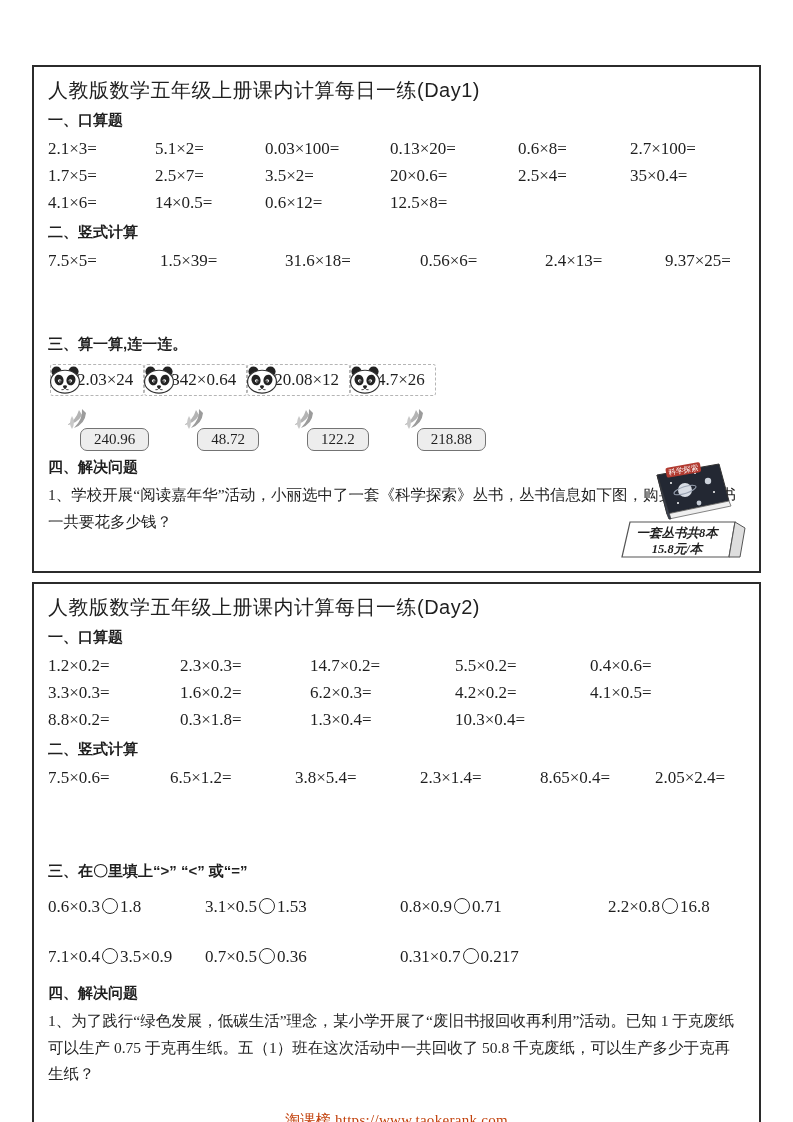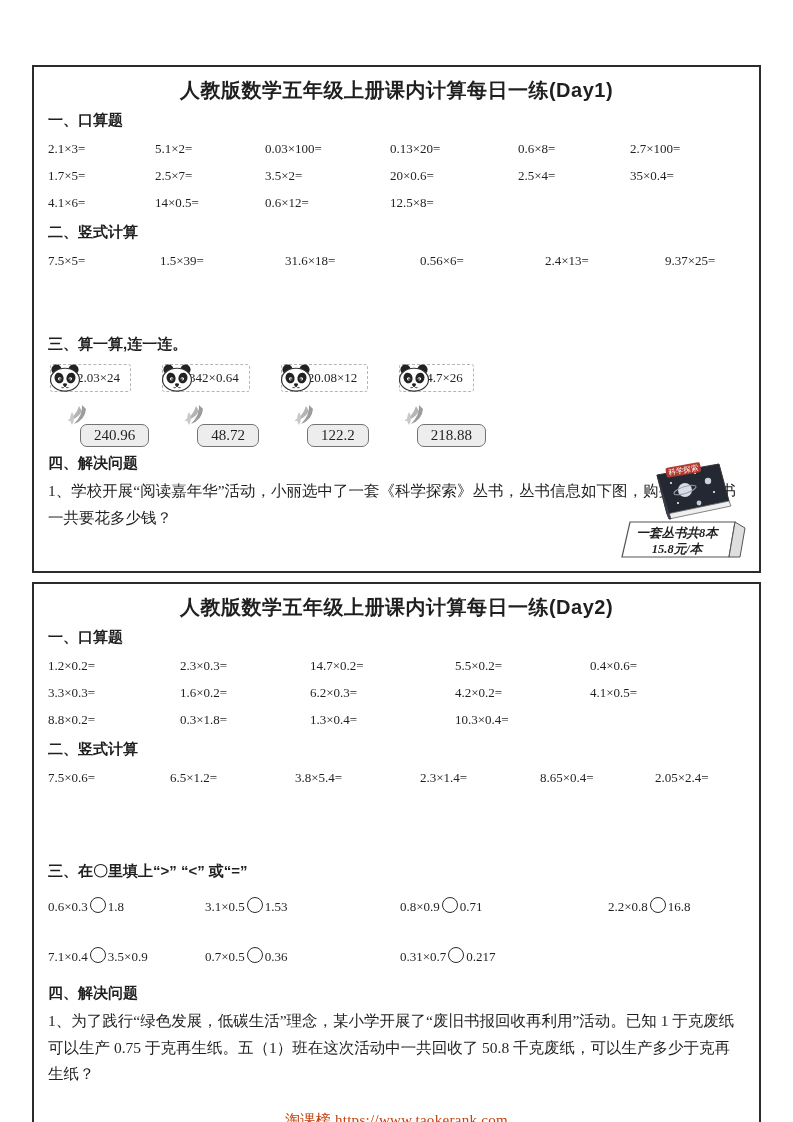--- a/index.html
+++ b/index.html
@@ -3,33 +3,33 @@
 <meta charset="utf-8">
 <style>
   html,body{margin:0;padding:0;background:#fff;}
   body{width:793px;height:1122px;position:relative;color:#1f1f1f;
        font-family:"Liberation Serif","DejaVu Serif",serif;}
   .day-box{position:absolute;left:32px;width:729px;border:2px solid #2b2b2b;
            box-sizing:border-box;background:#fff;}
   #day1-box{top:65px;height:508px;}
   #day2-box{top:582px;height:555px;}
   .inner{padding:4px 14px 0 14px;position:relative;}
-  .title{text-align:center;font-family:"Liberation Sans","DejaVu Sans",sans-serif;
-         font-weight:700;font-size:20px;margin:6px 0 5px 0;letter-spacing:.5px;}
+  .title{text-align:left;font-family:"Liberation Sans","DejaVu Sans",sans-serif;
+         font-weight:400;font-size:20px;margin:6px 0 5px 0;letter-spacing:.5px;}
   .sec{font-family:"Liberation Sans","DejaVu Sans",sans-serif;font-weight:700;
        font-size:15px;margin:7px 0 5px 0;}
-  .math{font-size:13px;}
+  .math{font-size:17px;}
   .grid{display:grid;line-height:27px;}
   .g-oral1{grid-template-columns:107px 110px 125px 128px 112px auto;}
   .g-oral2{grid-template-columns:132px 130px 145px 135px auto;}
   .g-vert1{grid-template-columns:112px 125px 135px 125px 120px auto;}
   .g-vert2{grid-template-columns:122px 125px 125px 120px 115px auto;}
   .g-comp{grid-template-columns:157px 195px 208px auto;row-gap:23px;margin-top:12px;}
   .ws1{height:54px;} .ws2{height:64px;}
-  .match-row{display:flex;gap:31px;margin:10px 0 0 2px;text-decoration:underline;}
+  .match-row{display:flex;margin:10px 0 0 2px;text-decoration:underline;}
   .match-item{position:relative;}
   .panda{position:absolute;left:-2px;top:50%;transform:translateY(-50%);
          width:34px;height:31px;z-index:2;}
   .dash-box{display:inline-block;border:1.5px dashed #b5b5b5;border-radius:3px;
             padding:5px 10px 5px 26px;background:#fff;}
   .answer-row{display:flex;gap:48px;margin:32px 0 2px 32px;}
   .answer-item{position:relative;}
   .leaf{position:absolute;left:-15px;top:-19px;width:26px;height:26px;}
   .ans-box{display:inline-block;background:#ededed;border:1px solid #737373;
            border-radius:7px;padding:2px 13px;font-size:15px;}

